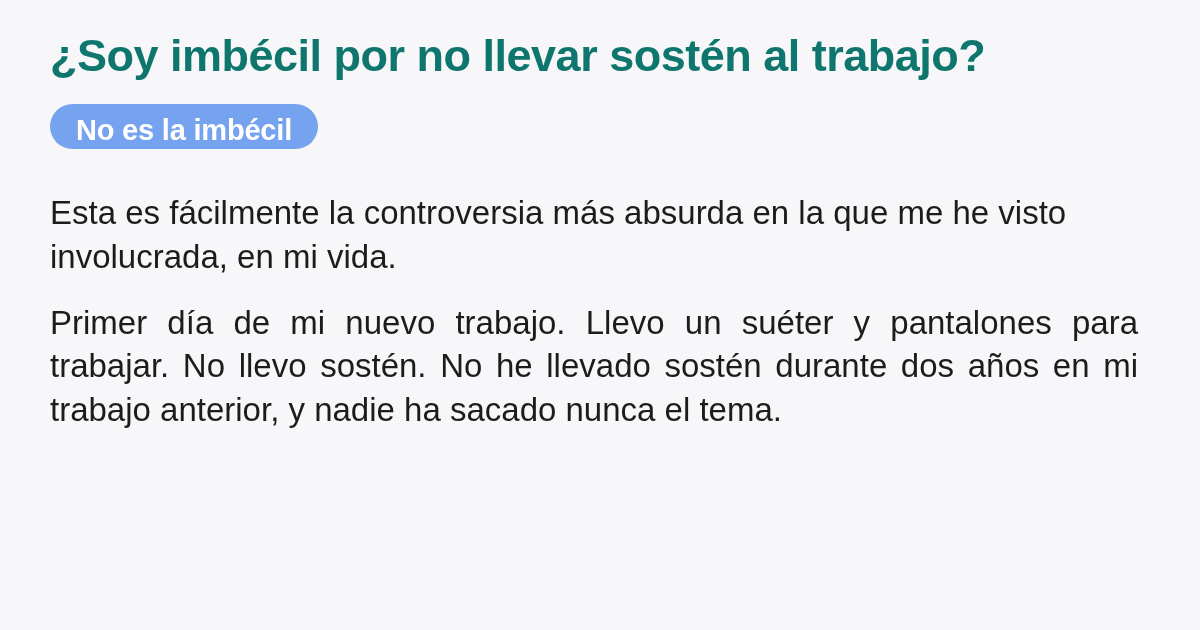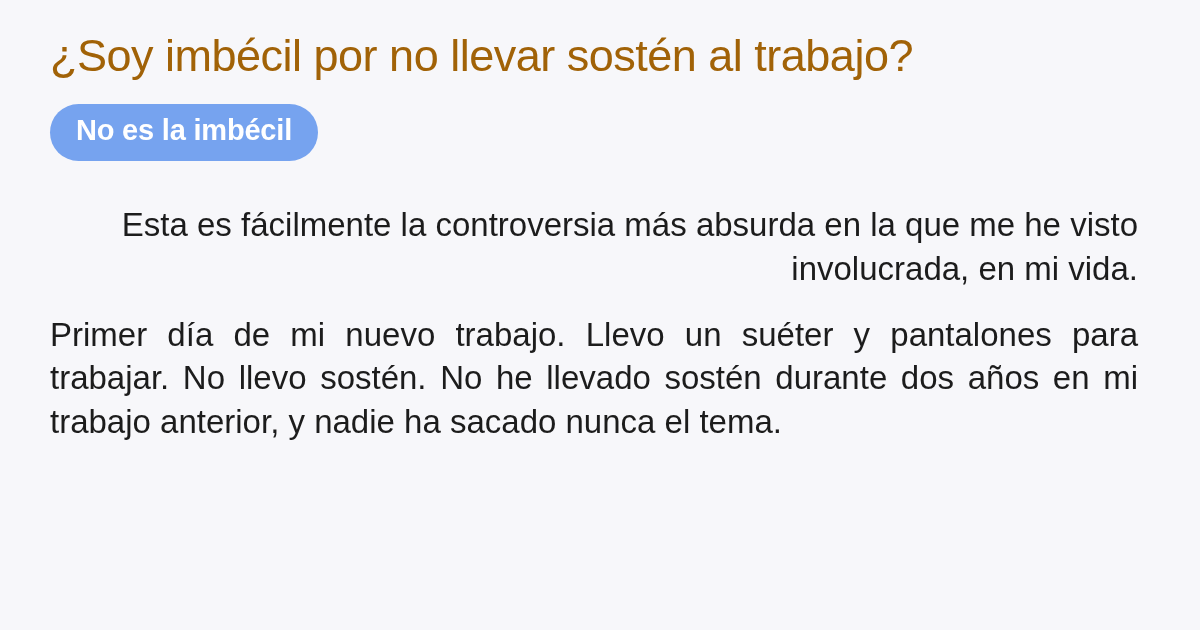--- a/index.html
+++ b/index.html
@@ -16,51 +16,50 @@
   .card {
     position: relative;
     width: 1200px;
     height: 630px;
     box-sizing: border-box;
     padding: 22px 50px 0 50px;
     background: #f7f7fa;
   }
   .title {
     font-size: 45px;
-    font-weight: normal;
-    color: #a16207;
+    font-weight: bold;
+    color: #0f766e;
     line-height: 1.15;
     letter-spacing: -0.5px;
     margin: 8px 0 0 0;
     white-space: nowrap;
   }
   .verdict-row {
     margin-top: 22px;
   }
   .verdict-badge {
     display: inline-block;
     background: #76a3ef;
     color: #ffffff;
     font-size: 29px;
     font-weight: bold;
-    padding: 12px 26px 16px 26px;
+    padding: 12px 26px 4px 26px;
     border-radius: 30px;
     line-height: 1;
     letter-spacing: -0.2px;
   }
   .body-area {
     margin-top: 42px;
     padding-right: 12px;
   }
   .body-para {
     font-size: 33px;
     color: #1c1c1c;
     line-height: 1.33;
     margin: 0 0 22px 0;
-    text-align: right;
   }
   .body-para.justified {
     text-align: justify;
     text-align-last: left;
   }
   .body-para:last-child {
     margin-bottom: 16px;
   }
 </style>
 </head>

